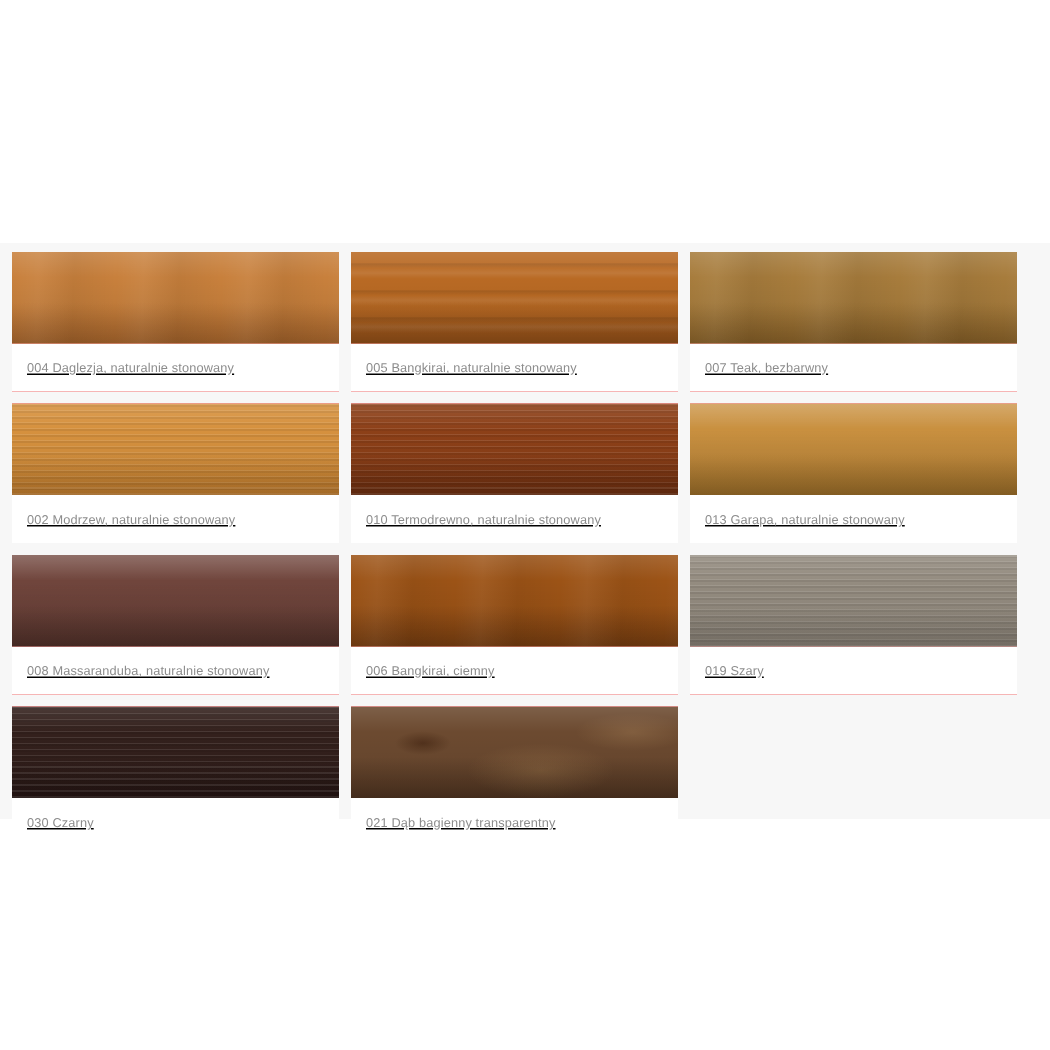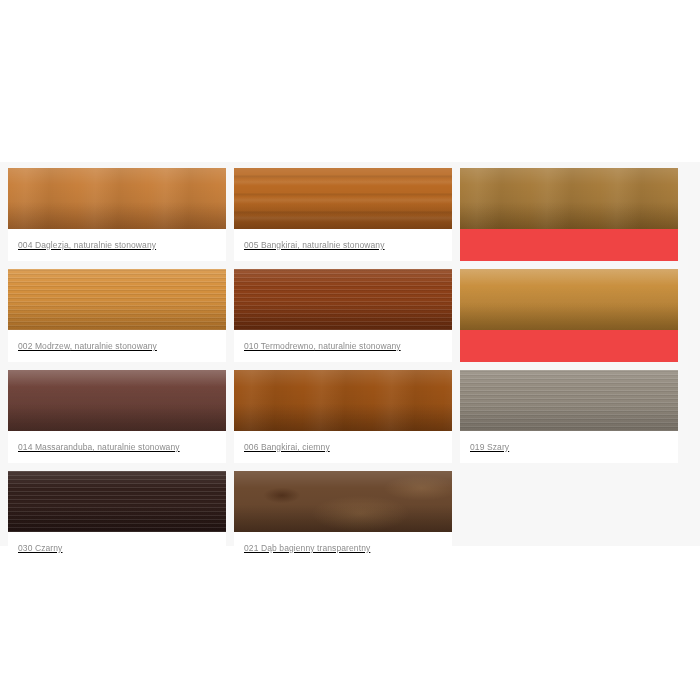--- a/index.html
+++ b/index.html
@@ -136,47 +136,49 @@
             <div class="grain broad"></div>
             <div class="grain wash"></div>
           </div>
           <div class="label">005 Bangkirai, naturalnie stonowany</div>
         </div>
         <div class="card">
           <div class="swatch" style="background: linear-gradient(rgb(167, 124, 60) 0%, rgb(167, 124, 60) 55%, rgb(138, 98, 40) 100%);">
             <div class="grain streak"></div>
             <div class="grain wash"></div>
           </div>
+          <div class="label">007 Teak, bezbarwny</div>
         </div>
         <div class="card">
           <div class="swatch" style="background: linear-gradient(rgb(214, 145, 62) 0%, rgb(214, 145, 62) 55%, rgb(189, 122, 44) 100%);">
             <div class="grain fine"></div>
             <div class="grain wash"></div>
           </div>
           <div class="label">002 Modrzew, naturalnie stonowany</div>
         </div>
         <div class="card">
           <div class="swatch" style="background: linear-gradient(rgb(141, 64, 24) 0%, rgb(141, 64, 24) 55%, rgb(107, 45, 15) 100%);">
             <div class="grain fine"></div>
             <div class="grain wash"></div>
           </div>
           <div class="label">010 Termodrewno, naturalnie stonowany</div>
         </div>
         <div class="card">
           <div class="swatch" style="background: linear-gradient(rgb(201, 144, 63) 0%, rgb(201, 144, 63) 55%, rgb(176, 124, 46) 100%);">
             <div class="grain wash"></div>
             <div class="grain wash"></div>
           </div>
+          <div class="label">013 Garapa, naturalnie stonowany</div>
         </div>
         <div class="card">
           <div class="swatch" style="background: linear-gradient(rgb(112, 69, 60) 0%, rgb(112, 69, 60) 55%, rgb(92, 55, 47) 100%);">
             <div class="grain wash"></div>
             <div class="grain wash"></div>
           </div>
-          <div class="label">014 Massaranduba, naturalnie stonowany</div>
+          <div class="label">008 Massaranduba, naturalnie stonowany</div>
         </div>
         <div class="card">
           <div class="swatch" style="background: linear-gradient(rgb(156, 83, 22) 0%, rgb(156, 83, 22) 55%, rgb(122, 63, 16) 100%);">
             <div class="grain streak"></div>
             <div class="grain wash"></div>
           </div>
           <div class="label">006 Bangkirai, ciemny</div>
         </div>
         <div class="card">
           <div class="swatch" style="background: linear-gradient(rgb(148, 140, 128) 0%, rgb(148, 140, 128) 55%, rgb(133, 125, 114) 100%);">

